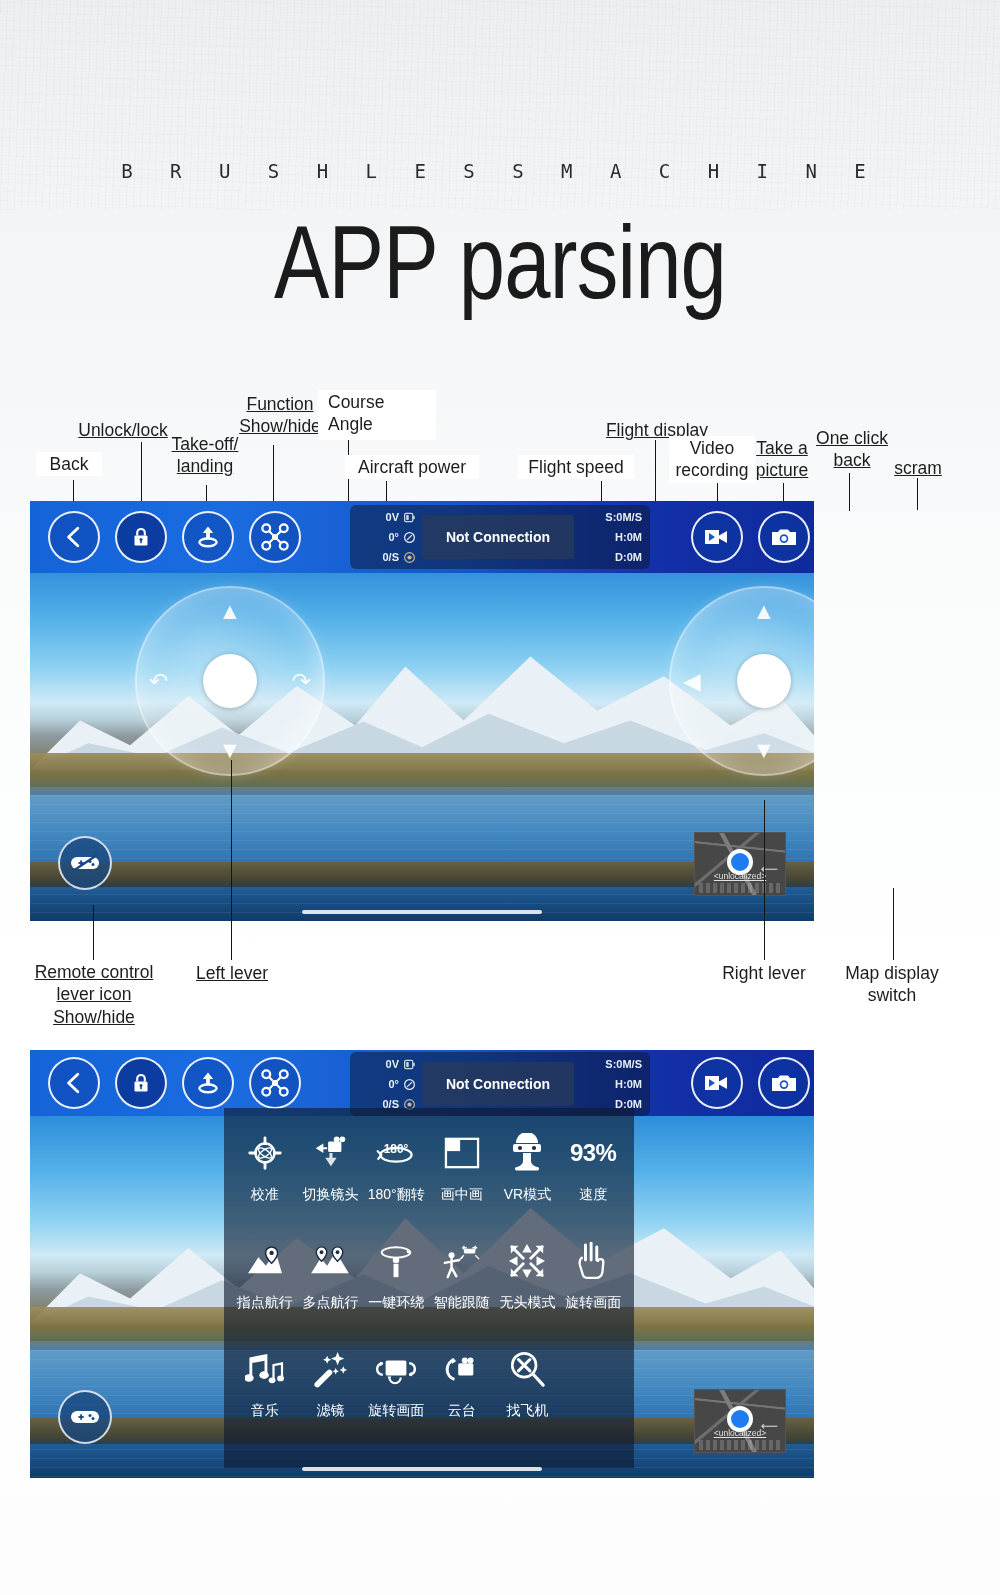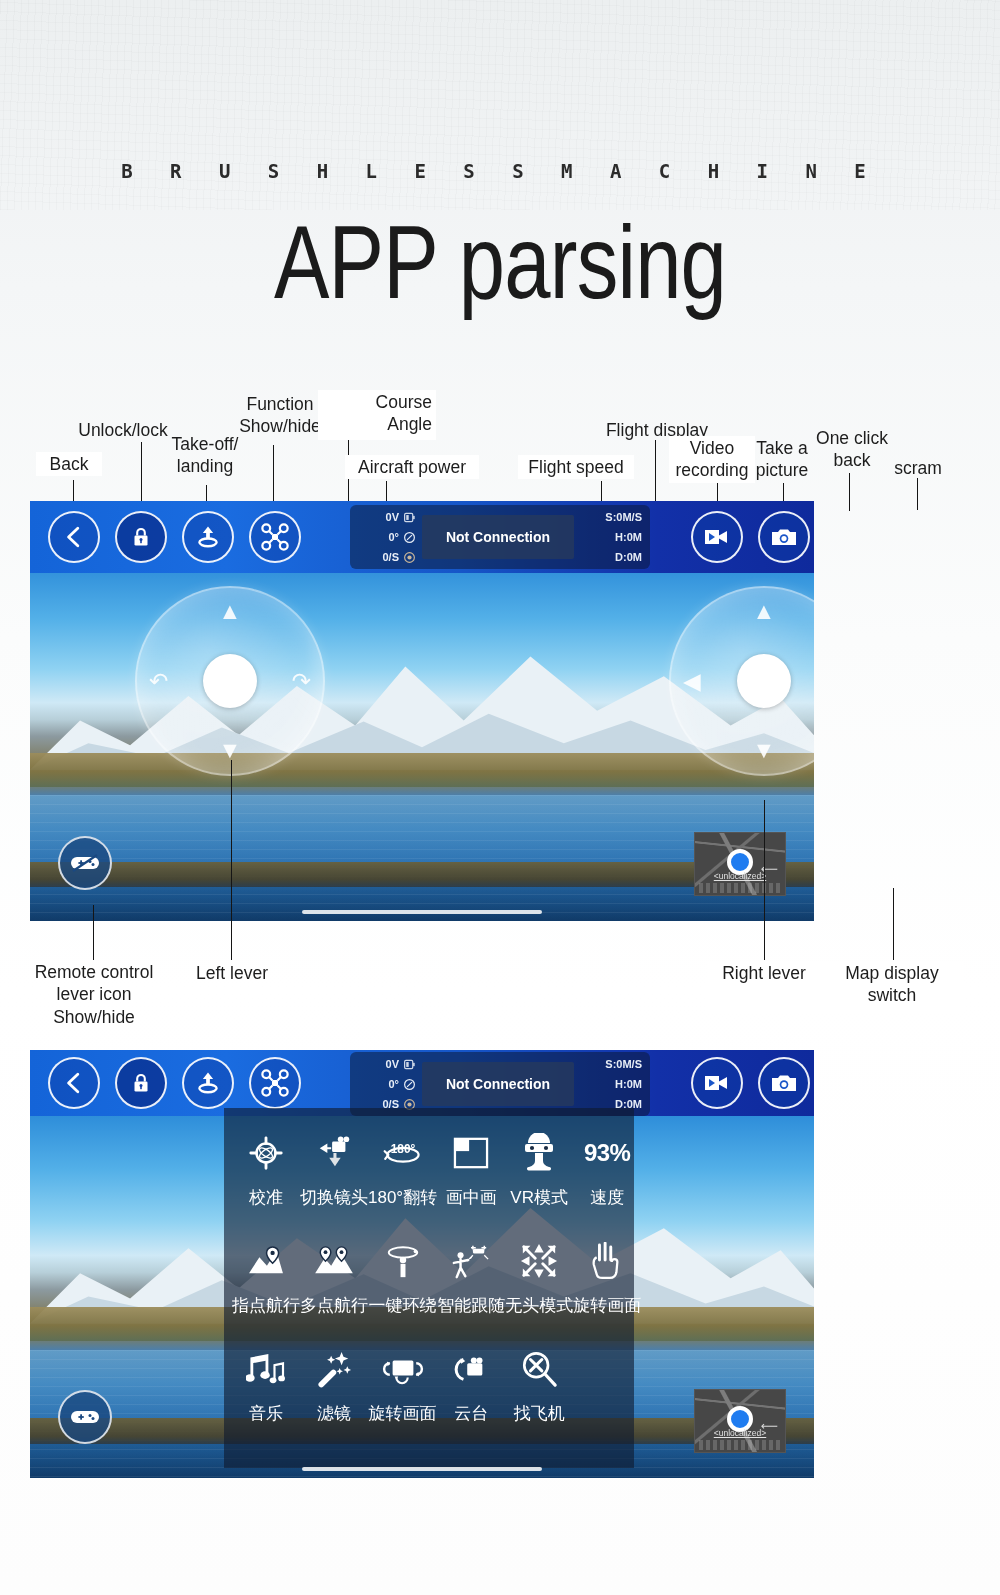--- a/index.html
+++ b/index.html
@@ -26,21 +26,21 @@
 
   
   .brushless {
     position: absolute;
     top: 160px; left: 0; width: 1000px;
     text-align: center;
     font-size: 19px;
     letter-spacing: 13px;
     color: #2b2b2b;
     font-family: "DejaVu Sans Mono", monospace;
-    font-weight: 700;
+    font-weight: 400;
   }
   .app-parsing {
     position: absolute;
     top: 203px; left: 0; width: 1000px;
     text-align: center;
     font-size: 104px;
     font-weight: 400;
     color: #1b1b1b;
     letter-spacing: -1px;
     font-family: "Liberation Sans", sans-serif;
@@ -51,21 +51,21 @@
   .anno {
     position: absolute;
     font-size: 17.5px;
     color: #1d1d1d;
     line-height: 1.28;
     background: #ffffff;
     text-align: center;
     white-space: pre-line;
     padding: 1px 4px;
   }
-  .anno.nobg { background: transparent; }
+  .anno.nobg { background: transparent; text-decoration: underline; }
 
   .leader {
     position: absolute;
     width: 1px;
     background: #151515;
   }
   .leader-h {
     position: absolute;
     height: 1px;
     background: #151515;
@@ -301,21 +301,21 @@
   .menu-ico {
     height: 46px;
     display: flex; align-items: center; justify-content: center;
     color: #ffffff;
   }
   .menu-ico .pct {
     font-size: 24px; font-weight: bold; letter-spacing: -0.5px;
     font-family: "Liberation Sans", sans-serif;
   }
   .menu-label {
-    font-size: 17px;
+    font-size: 14px;
     color: #ffffff;
     font-family: "Liberation Sans", sans-serif;
     white-space: nowrap;
   }
 
   
   #screen-bot .topbar { height: 66px; }
   #screen-bot .circ-btn { top: 7px; }
   #screen-bot .telemetry { top: 2px; }
 </style>
@@ -334,21 +334,21 @@
 <div class="leader" style="left:141px; top:442px; height:68px;"></div>
 
 <div class="anno nobg" style="left:160px; top:432px; width:90px;">Take-off/
 landing</div>
 <div class="leader" style="left:206px; top:485px; height:25px;"></div>
 
 <div class="anno nobg" style="left:232px; top:392px; width:96px;">Function
 Show/hide</div>
 <div class="leader" style="left:273px; top:445px; height:65px;"></div>
 
-<div class="anno" style="left:318px; top:390px; width:118px; height:50px; text-align:right; padding-left:10px;">Course
+<div class="anno" style="left:318px; top:390px; width:118px; height:50px; text-align:left; padding-left:10px;">Course
 Angle</div>
 <div class="leader" style="left:348px; top:440px; height:92px;"></div>
 <div class="leader-h" style="left:348px; top:532px; width:32px;"></div>
 
 <div class="anno" style="left:345px; top:455px; width:134px;">Aircraft power</div>
 <div class="leader" style="left:386px; top:481px; height:30px;"></div>
 
 <div class="anno" style="left:518px; top:455px; width:116px;text-align:center;">Flight speed</div>
 <div class="leader" style="left:601px; top:481px; height:30px;"></div>
 

